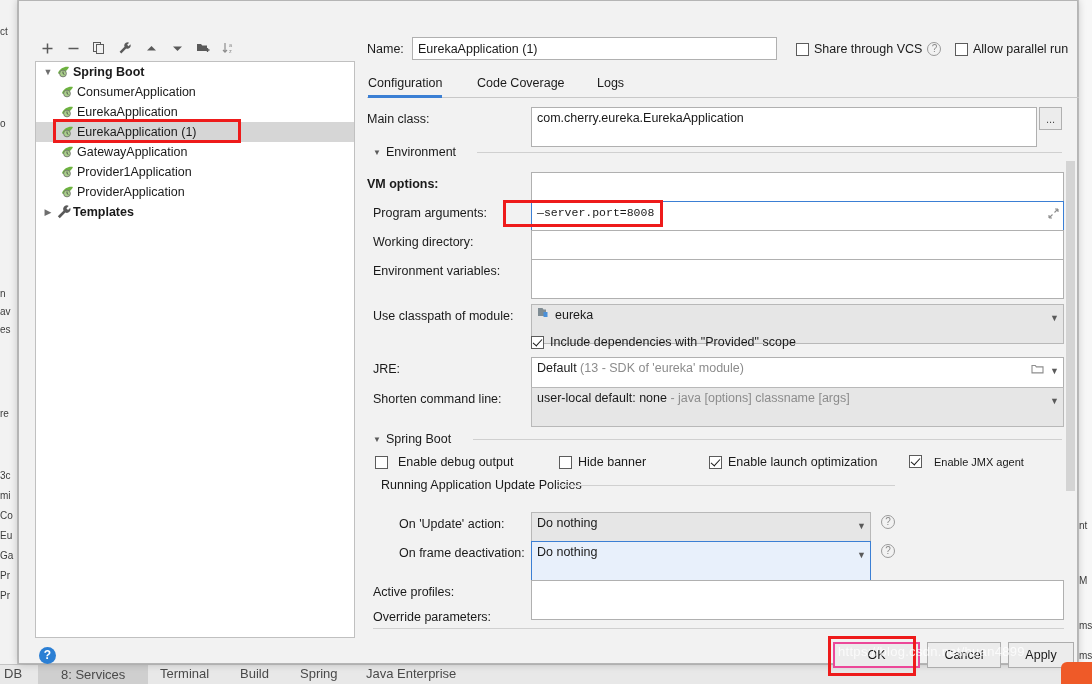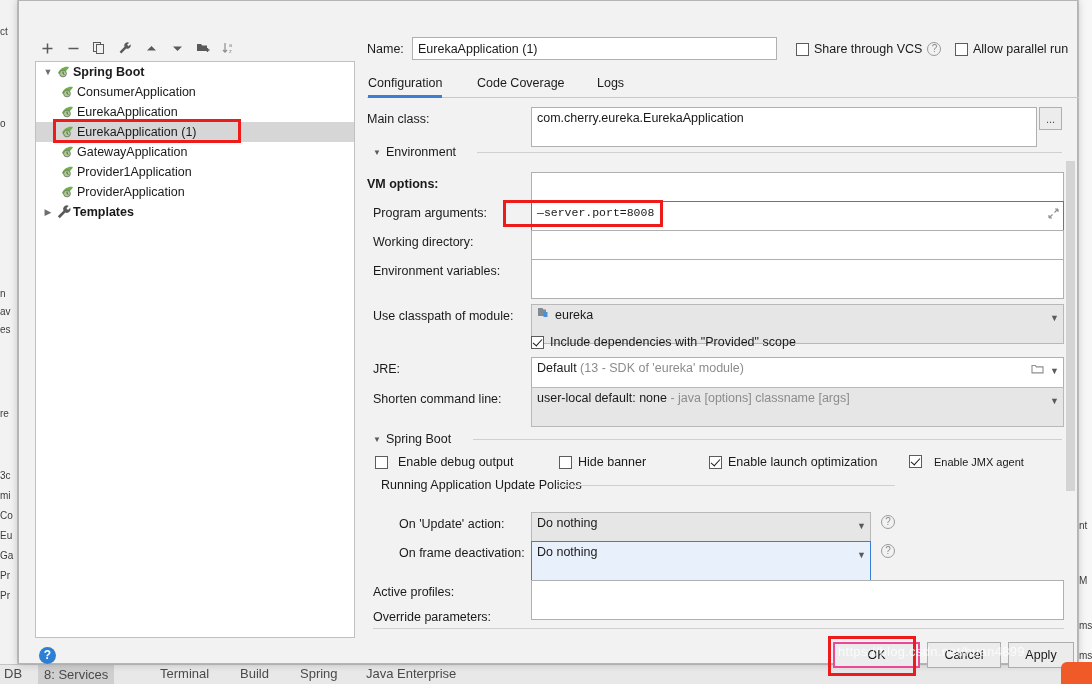--- a/index.html
+++ b/index.html
@@ -35,21 +35,21 @@
   }
   .bg-bottom {
     position: absolute; left: 0; top: 664px; width: 1092px; height: 20px;
     background: #e8e8e8; border-top: 1px solid #c4c4c4;
     overflow: hidden;
   }
   .bg-bottom .twtab {
     position: absolute; top: 1px; font-size: 13px; color: #4a4a4a;
     white-space: nowrap;
   }
-  .bg-bottom .twtab.active { background: #cfcfcf; padding: 2px 6px; top: 0; }
+  .bg-bottom .twtab.active { background: #cfcfcf; padding: 2px 23px; top: 0; }
 
   
   .dialog {
     position: absolute; left: 18px; top: 0; width: 1060px; height: 664px;
     background: #f2f2f2; border: 1px solid #b5b5b5;
     box-shadow: 0 0 8px rgba(0,0,0,.22);
   }
   .titlebar {
     position: relative; height: 30px; background: #f2f2f2;
     border-bottom: 1px solid #e3e3e3;

